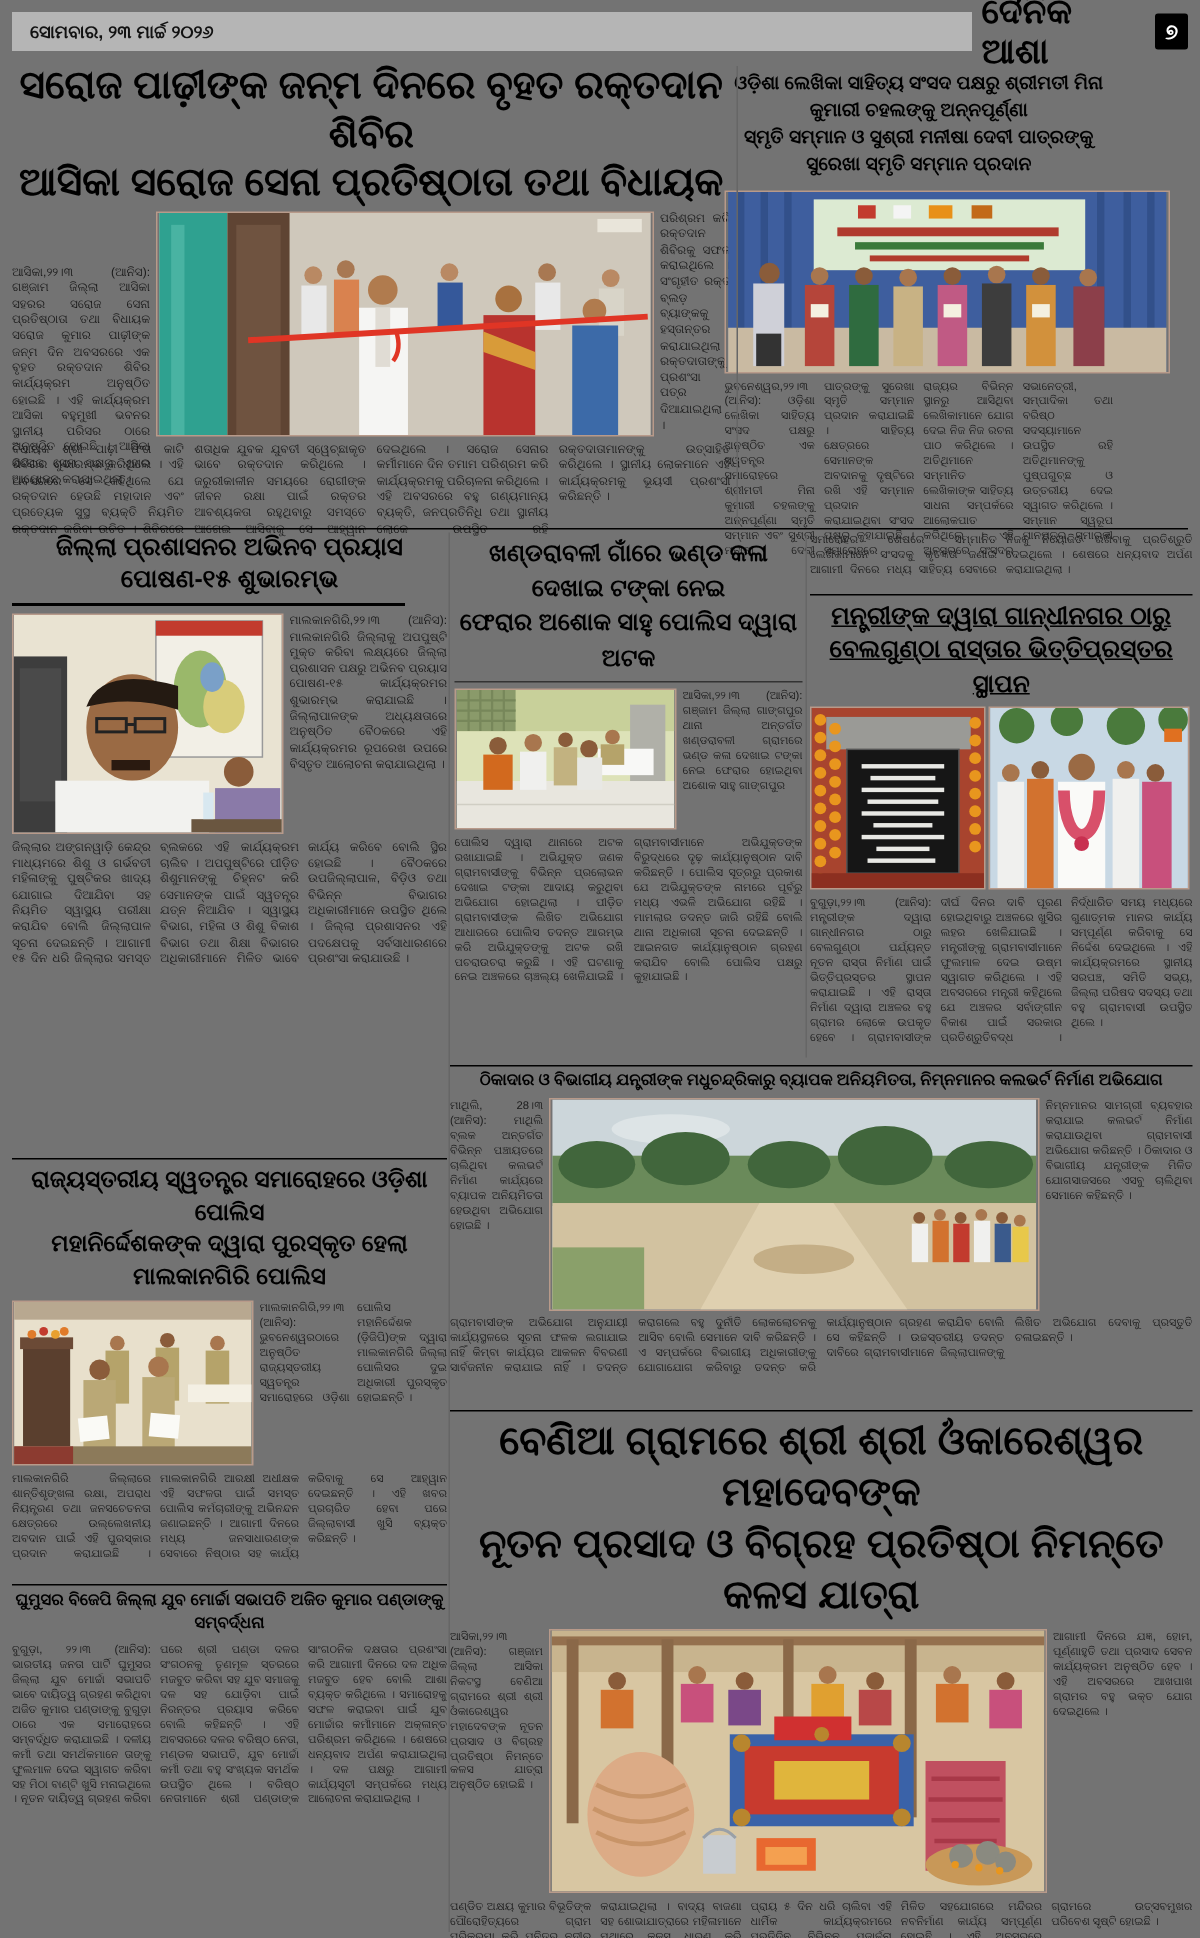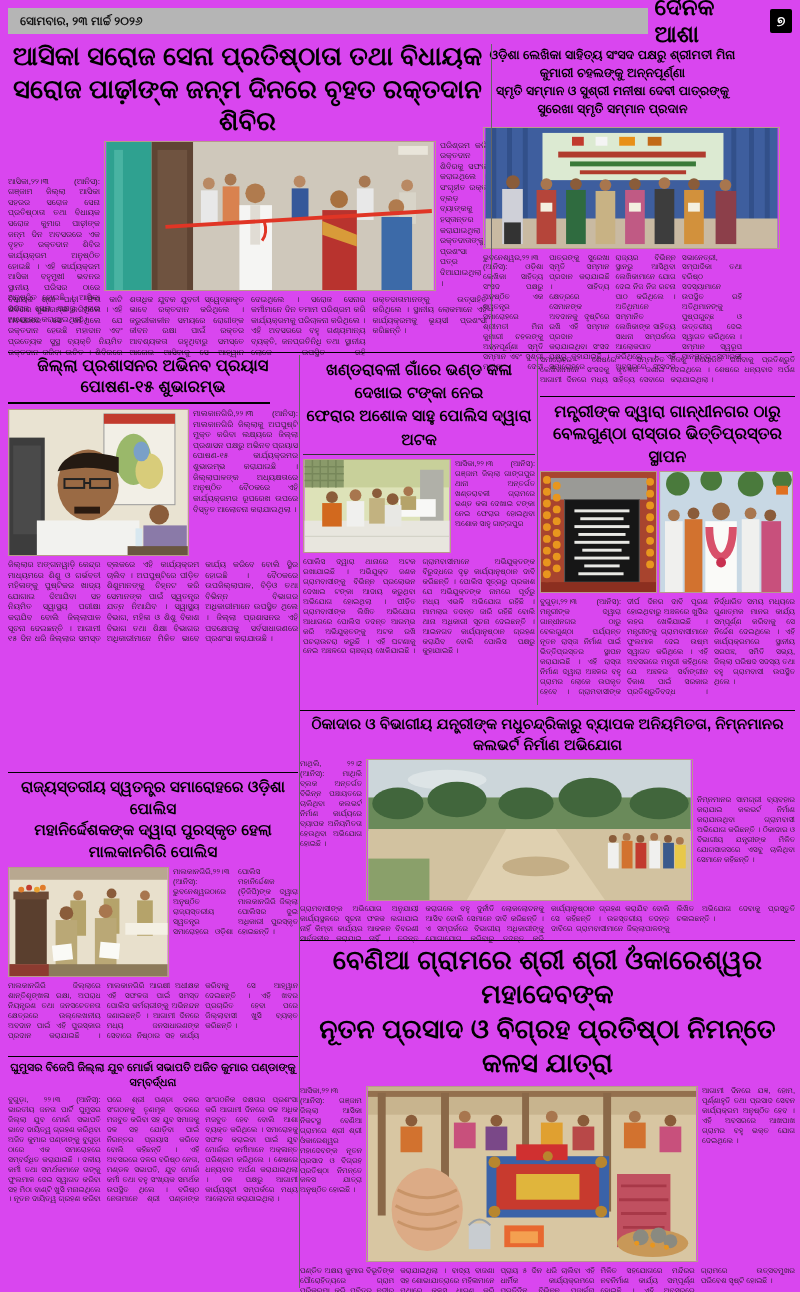--- a/index.html
+++ b/index.html
@@ -1,16 +1,16 @@
 <!DOCTYPE html>
 <html><head>
 <meta charset="utf-8">
 <style>
   html,body{margin:0;padding:0;background:#e9e9e9;}
-  .page{position:relative;width:800px;height:1292px;margin:0 auto;background:#d946ef;
+  .page{position:relative;width:800px;height:1292px;margin:0 auto;background:#737373;
         font-family:"Liberation Sans",sans-serif;color:#1a1a1a;overflow:hidden;}
   
   .hdr{position:absolute;left:8px;top:8px;width:784px;height:26px;display:flex;align-items:center;}
   .hdr-date{width:648px;height:26px;background:#b5b5b5;color:#111;font-size:12px;
             line-height:26px;padding-left:12px;box-sizing:border-box;font-weight:bold;}
   .hdr-mast{margin-left:auto;font-size:23px;font-weight:bold;color:#000;padding:0 6px;}
   .hdr-page{width:22px;height:24px;background:#000;color:#fff;font-size:14px;font-weight:bold;
             display:flex;align-items:center;justify-content:center;border-radius:2px;}
   
   section{position:absolute;box-sizing:border-box;}
@@ -31,22 +31,22 @@
 <div class="page">
 
   <div class="hdr">
     <div class="hdr-date">ସୋମବାର, ୨୩ ମାର୍ଚ୍ଚ ୨୦୨୬</div>
     <div class="hdr-mast">ଦୈନିକ ଆଶା</div>
     <div class="hdr-page">୭</div>
   </div>
 
   <section style="left:8px;top:40px;width:479px;">
     <h1 class="hl" style="font-size:26px;line-height:1.25;">
+      <span>ସରୋଜ ପାଢ଼ୀଙ୍କ ଜନ୍ମ ଦିନରେ ବୃହତ ରକ୍ତଦାନ ଶିବିର</span>
       <span>ଆସିକା ସରୋଜ ସେନା ପ୍ରତିଷ୍ଠାତା ତଥା ବିଧାୟକ</span>
-      <span>ସରୋଜ ପାଢ଼ୀଙ୍କ ଜନ୍ମ ଦିନରେ ବୃହତ ରକ୍ତଦାନ ଶିବିର</span>
     </h1>
     <div class="row" style="margin-top:3px;height:150px;">
       <div class="bt" style="width:92px;height:150px;margin-top:36px;">ଆସିକା,୨୨।୩ (ଆନିସ): ଗଞ୍ଜାମ ଜିଲ୍ଲା ଆସିକା ସହରର ସରୋଜ ସେନା ପ୍ରତିଷ୍ଠାତା ତଥା ବିଧାୟକ ସରୋଜ କୁମାର ପାଢ଼ୀଙ୍କ ଜନ୍ମ ଦିନ ଅବସରରେ ଏକ ବୃହତ ରକ୍ତଦାନ ଶିବିର କାର୍ଯ୍ୟକ୍ରମ ଅନୁଷ୍ଠିତ ହୋଇଛି । ଏହି କାର୍ଯ୍ୟକ୍ରମ ଆସିକା ବହୁମୁଖୀ ଭବନର ସ୍ଥାନୀୟ ପରିସର ଠାରେ ଅନୁଷ୍ଠିତ ହୋଇଛି । ଆସିକା ସରୋଜ ସେନା ପକ୍ଷରୁ ଏହାର ଆୟୋଜନ କରାଯାଇଥିଲା ।</div>
       <svg class="ph" width="332" height="150" viewBox="0 0 332 150">
         <rect width="332" height="150" fill="#cfc8bb"></rect>
         <rect width="46" height="150" fill="#2fa190"></rect>
           <rect x="8" y="8" width="9" height="142" fill="#49b3a2"></rect>
         <rect x="46" width="42" height="150" fill="#5f4433"></rect>
           <rect x="52" y="8" width="30" height="142" fill="#6f5340"></rect>
         <rect x="296" y="4" width="30" height="9" fill="#e9e5da"></rect>
@@ -187,21 +187,21 @@
           <rect x="82" y="46" width="17" height="22" fill="#e8e8e4"></rect>
       </svg>
       <div class="bt" style="flex:1;height:94px;font-size:7.5px;">ଆସିକା,୨୨।୩ (ଆନିସ): ଗଞ୍ଜାମ ଜିଲ୍ଲା ଗାଙ୍ଗପୁର ଥାନା ଅନ୍ତର୍ଗତ ଖଣ୍ଡରାବଳୀ ଗ୍ରାମରେ ଭଣ୍ଡ କଳା ଦେଖାଇ ଟଙ୍କା ନେଇ ଫେରାର ହୋଇଥିବା ଅଶୋକ ସାହୁ ଗାଙ୍ଗପୁର</div>
     </div>
     <div class="cols c2" style="margin-top:4px;height:208px;font-size:7.5px;">ପୋଲିସ ଦ୍ୱାରା ଥାନାରେ ଅଟକ ରଖାଯାଇଛି । ଅଭିଯୁକ୍ତ ଜଣକ ଗ୍ରାମବାସୀଙ୍କୁ ବିଭିନ୍ନ ପ୍ରଲୋଭନ ଦେଖାଇ ଟଙ୍କା ଆଦାୟ କରୁଥିବା ଅଭିଯୋଗ ହୋଇଥିଲା । ପୀଡ଼ିତ ଗ୍ରାମବାସୀଙ୍କ ଲିଖିତ ଅଭିଯୋଗ ଆଧାରରେ ପୋଲିସ ତଦନ୍ତ ଆରମ୍ଭ କରି ଅଭିଯୁକ୍ତଙ୍କୁ ଅଟକ ରଖି ପଚରାଉଚରା କରୁଛି । ଏହି ଘଟଣାକୁ ନେଇ ଅଞ୍ଚଳରେ ଚାଞ୍ଚଲ୍ୟ ଖେଳିଯାଇଛି । ଗ୍ରାମବାସୀମାନେ ଅଭିଯୁକ୍ତଙ୍କ ବିରୁଦ୍ଧରେ ଦୃଢ଼ କାର୍ଯ୍ୟାନୁଷ୍ଠାନ ଦାବି କରିଛନ୍ତି । ପୋଲିସ ସୂତ୍ରରୁ ପ୍ରକାଶ ଯେ ଅଭିଯୁକ୍ତଙ୍କ ନାମରେ ପୂର୍ବରୁ ମଧ୍ୟ ଏଭଳି ଅଭିଯୋଗ ରହିଛି । ମାମଲାର ତଦନ୍ତ ଜାରି ରହିଛି ବୋଲି ଥାନା ଅଧିକାରୀ ସୂଚନା ଦେଇଛନ୍ତି । ଆଇନଗତ କାର୍ଯ୍ୟାନୁଷ୍ଠାନ ଗ୍ରହଣ କରାଯିବ ବୋଲି ପୋଲିସ ପକ୍ଷରୁ କୁହାଯାଇଛି ।</div>
   </section>
 
   <section style="left:540px;top:355px;width:255px;">
     <div class="cols c2" style="height:38px;font-size:7.5px;column-gap:6px;">ସମାରୋହର ଶେଷରେ ସମ୍ମାନିତ ଲେଖିକାମାନେ ସଂସଦକୁ କୃତଜ୍ଞତା ଜଣାଇ ଆଗାମୀ ଦିନରେ ମଧ୍ୟ ସାହିତ୍ୟ ସେବାରେ ନିଜକୁ ନିୟୋଜିତ ରଖିବାକୁ ପ୍ରତିଶ୍ରୁତି ଦେଇଥିଲେ । ଶେଷରେ ଧନ୍ୟବାଦ ଅର୍ପଣ କରାଯାଇଥିଲା ।</div>
     <div class="rule" style="margin:3px 0;"></div>
-    <h2 class="hl" style="font-size:16.5px;line-height:1.35;">
+    <h2 class="hl" style="font-size:16.5px;line-height:1.35;text-decoration:underline;">
       <span>ମନ୍ତ୍ରୀଙ୍କ ଦ୍ୱାରା ଗାନ୍ଧୀନଗର ଠାରୁ</span>
       <span>ବେଲଗୁଣ୍ଠା ରାସ୍ତାର ଭିତ୍ତିପ୍ରସ୍ତର ସ୍ଥାପନ</span>
     </h2>
     <div class="row" style="margin-top:4px;height:122px;gap:2px;">
       <svg class="ph" width="117" height="122" viewBox="0 0 117 122">
         <rect width="117" height="122" fill="#a8442e"></rect>
         <rect x="10" y="6" width="98" height="22" fill="#9a9a96"></rect>
         <rect x="24" y="28" width="76" height="84" fill="#161616" stroke="#555"></rect>
         <g fill="#e8e8e4">
             <rect x="34" y="38" width="56" height="3"></rect>
@@ -266,23 +266,23 @@
         <circle cx="62" cy="40" r="9" fill="#9a6a44"></circle>
         <rect x="46" y="50" width="32" height="72" fill="#fafaf8"></rect>
         <path d="M50 56 C50 96 74 96 74 56" stroke="#d8506a" stroke-width="8" fill="none"></path>
         <circle cx="62" cy="92" r="5" fill="#c83050"></circle>
       </svg>
     </div>
     <div class="cols c3" style="margin-top:4px;height:118px;font-size:7.5px;column-gap:6px;">ବୁଗୁଡ଼ା,୨୨।୩ (ଆନିସ): ମନ୍ତ୍ରୀଙ୍କ ଦ୍ୱାରା ଗାନ୍ଧୀନଗର ଠାରୁ ବେଲଗୁଣ୍ଠା ପର୍ଯ୍ୟନ୍ତ ନୂତନ ରାସ୍ତା ନିର୍ମାଣ ପାଇଁ ଭିତ୍ତିପ୍ରସ୍ତର ସ୍ଥାପନ କରାଯାଇଛି । ଏହି ରାସ୍ତା ନିର୍ମାଣ ଦ୍ୱାରା ଅଞ୍ଚଳର ବହୁ ଗ୍ରାମର ଲୋକେ ଉପକୃତ ହେବେ । ଗ୍ରାମବାସୀଙ୍କ ଦୀର୍ଘ ଦିନର ଦାବି ପୂରଣ ହୋଇଥିବାରୁ ଅଞ୍ଚଳରେ ଖୁସିର ଲହର ଖେଳିଯାଇଛି । ମନ୍ତ୍ରୀଙ୍କୁ ଗ୍ରାମବାସୀମାନେ ଫୁଲମାଳ ଦେଇ ଉଷ୍ମ ସ୍ୱାଗତ କରିଥିଲେ । ଏହି ଅବସରରେ ମନ୍ତ୍ରୀ କହିଥିଲେ ଯେ ଅଞ୍ଚଳର ସର୍ବାଙ୍ଗୀନ ବିକାଶ ପାଇଁ ସରକାର ପ୍ରତିଶ୍ରୁତିବଦ୍ଧ । ନିର୍ଦ୍ଧାରିତ ସମୟ ମଧ୍ୟରେ ଗୁଣାତ୍ମକ ମାନର କାର୍ଯ୍ୟ ସମ୍ପୂର୍ଣ୍ଣ କରିବାକୁ ସେ ନିର୍ଦ୍ଦେଶ ଦେଇଥିଲେ । ଏହି କାର୍ଯ୍ୟକ୍ରମରେ ସ୍ଥାନୀୟ ସରପଞ୍ଚ, ସମିତି ସଭ୍ୟ, ଜିଲ୍ଲା ପରିଷଦ ସଦସ୍ୟ ତଥା ବହୁ ଗ୍ରାମବାସୀ ଉପସ୍ଥିତ ଥିଲେ ।</div>
   </section>
 
   <section style="left:300px;top:710px;width:495px;border-top:1px solid #000;padding-top:2px;">
-    <h2 class="hl" style="font-size:15px;line-height:1.4;">ଠିକାଦାର ଓ ବିଭାଗୀୟ ଯନ୍ତ୍ରୀଙ୍କ ମଧୁଚନ୍ଦ୍ରିକାରୁ ବ୍ୟାପକ ଅନିୟମିତତା, ନିମ୍ନମାନର କଲଭର୍ଟ ନିର୍ମାଣ ଅଭିଯୋଗ</h2>
+    <h2 class="hl" style="font-size:11px;line-height:1.4;font-family:Liberation Serif, serif;">ଠିକାଦାର ଓ ବିଭାଗୀୟ ଯନ୍ତ୍ରୀଙ୍କ ମଧୁଚନ୍ଦ୍ରିକାରୁ ବ୍ୟାପକ ଅନିୟମିତତା, ନିମ୍ନମାନର କଲଭର୍ଟ ନିର୍ମାଣ ଅଭିଯୋଗ</h2>
     <div class="row" style="margin-top:4px;height:142px;">
-      <div class="bt" style="width:62px;height:142px;font-size:7.5px;">ମାଥିଲି, ୨୨।2 (ଆନିସ): ମାଥିଲି ବ୍ଲକ ଅନ୍ତର୍ଗତ ବିଭିନ୍ନ ପଞ୍ଚାୟତରେ ଚାଲିଥିବା କଲଭର୍ଟ ନିର୍ମାଣ କାର୍ଯ୍ୟରେ ବ୍ୟାପକ ଅନିୟମିତତା ହେଉଥିବା ଅଭିଯୋଗ ହୋଇଛି ।</div>
+      <div class="bt" style="width:62px;height:142px;font-size:7.5px;">ମାଥିଲି, 28।୩ (ଆନିସ): ମାଥିଲି ବ୍ଲକ ଅନ୍ତର୍ଗତ ବିଭିନ୍ନ ପଞ୍ଚାୟତରେ ଚାଲିଥିବା କଲଭର୍ଟ ନିର୍ମାଣ କାର୍ଯ୍ୟରେ ବ୍ୟାପକ ଅନିୟମିତତା ହେଉଥିବା ଅଭିଯୋଗ ହୋଇଛି ।</div>
       <svg class="ph" width="327" height="142" viewBox="0 0 327 142">
         <rect width="327" height="142" fill="#ccd6da"></rect>
         <ellipse cx="80" cy="20" rx="40" ry="10" fill="#dde4e6"></ellipse>
         <rect x="0" y="38" width="327" height="34" fill="#6a8a5a"></rect>
         <g fill="#41663c">
             <ellipse cx="30" cy="44" rx="26" ry="16"></ellipse>
             <ellipse cx="90" cy="40" rx="30" ry="18"></ellipse>
             <ellipse cx="160" cy="44" rx="28" ry="16"></ellipse>
             <ellipse cx="225" cy="38" rx="32" ry="20"></ellipse>
             <ellipse cx="295" cy="44" rx="30" ry="16"></ellipse>
@@ -299,21 +299,21 @@
           <circle cx="276" cy="80" r="4" fill="#8a5c3a"></circle>
             <rect x="271" y="84" width="11" height="26" fill="#c23b2e"></rect>
           <circle cx="290" cy="78" r="4" fill="#a8764e"></circle>
             <rect x="285" y="82" width="11" height="28" fill="#f0f0ee"></rect>
           <circle cx="304" cy="80" r="4" fill="#8a5c3a"></circle>
             <rect x="299" y="84" width="11" height="26" fill="#3a5a8c"></rect>
           <circle cx="316" cy="82" r="4" fill="#a8764e"></circle>
             <rect x="311" y="86" width="11" height="24" fill="#e8c84a"></rect>
         </g>
       </svg>
-      <div class="bt" style="flex:1;height:142px;font-size:7.5px;margin-top:36px;">ନିମ୍ନମାନର ସାମଗ୍ରୀ ବ୍ୟବହାର କରାଯାଇ କଲଭର୍ଟ ନିର୍ମାଣ କରାଯାଉଥିବା ଗ୍ରାମବାସୀ ଅଭିଯୋଗ କରିଛନ୍ତି । ଠିକାଦାର ଓ ବିଭାଗୀୟ ଯନ୍ତ୍ରୀଙ୍କ ମିଳିତ ଯୋଗସାଜସରେ ଏସବୁ ଚାଲିଥିବା ସେମାନେ କହିଛନ୍ତି ।</div>
+      <div class="bt" style="flex:1;height:142px;font-size:7.5px;">ନିମ୍ନମାନର ସାମଗ୍ରୀ ବ୍ୟବହାର କରାଯାଇ କଲଭର୍ଟ ନିର୍ମାଣ କରାଯାଉଥିବା ଗ୍ରାମବାସୀ ଅଭିଯୋଗ କରିଛନ୍ତି । ଠିକାଦାର ଓ ବିଭାଗୀୟ ଯନ୍ତ୍ରୀଙ୍କ ମିଳିତ ଯୋଗସାଜସରେ ଏସବୁ ଚାଲିଥିବା ସେମାନେ କହିଛନ୍ତି ।</div>
     </div>
     <div class="cols c4" style="margin-top:3px;height:52px;font-size:7.5px;">ଗ୍ରାମବାସୀଙ୍କ ଅଭିଯୋଗ ଅନୁଯାୟୀ କାର୍ଯ୍ୟସ୍ଥଳରେ ସୂଚନା ଫଳକ ଲଗାଯାଇ ନାହିଁ କିମ୍ବା କାର୍ଯ୍ୟର ଆକଳନ ବିବରଣୀ ସାର୍ବଜନୀନ କରାଯାଇ ନାହିଁ । ତଦନ୍ତ କରାଗଲେ ବହୁ ଦୁର୍ନୀତି ଲୋକଲୋଚନକୁ ଆସିବ ବୋଲି ସେମାନେ ଦାବି କରିଛନ୍ତି । ଏ ସମ୍ପର୍କରେ ବିଭାଗୀୟ ଅଧିକାରୀଙ୍କୁ ଯୋଗାଯୋଗ କରିବାରୁ ତଦନ୍ତ କରି କାର୍ଯ୍ୟାନୁଷ୍ଠାନ ଗ୍ରହଣ କରାଯିବ ବୋଲି ସେ କହିଛନ୍ତି । ଉଚ୍ଚସ୍ତରୀୟ ତଦନ୍ତ ଦାବିରେ ଗ୍ରାମବାସୀମାନେ ଜିଲ୍ଲାପାଳଙ୍କୁ ଲିଖିତ ଅଭିଯୋଗ ଦେବାକୁ ପ୍ରସ୍ତୁତି ଚଳାଇଛନ୍ତି ।</div>
   </section>
 
   <section style="left:8px;top:772px;width:290px;border-top:1px solid #000;padding-top:3px;">
     <h2 class="hl" style="font-size:15.5px;line-height:1.4;">
       <span>ରାଜ୍ୟସ୍ତରୀୟ ସ୍ୱତନ୍ତ୍ର ସମାରୋହରେ ଓଡ଼ିଶା ପୋଲିସ</span>
       <span>ମହାନିର୍ଦ୍ଦେଶକଙ୍କ ଦ୍ୱାରା ପୁରସ୍କୃତ ହେଲା ମାଲକାନଗିରି ପୋଲିସ</span>
     </h2>
     <div class="row" style="margin-top:4px;height:110px;">

